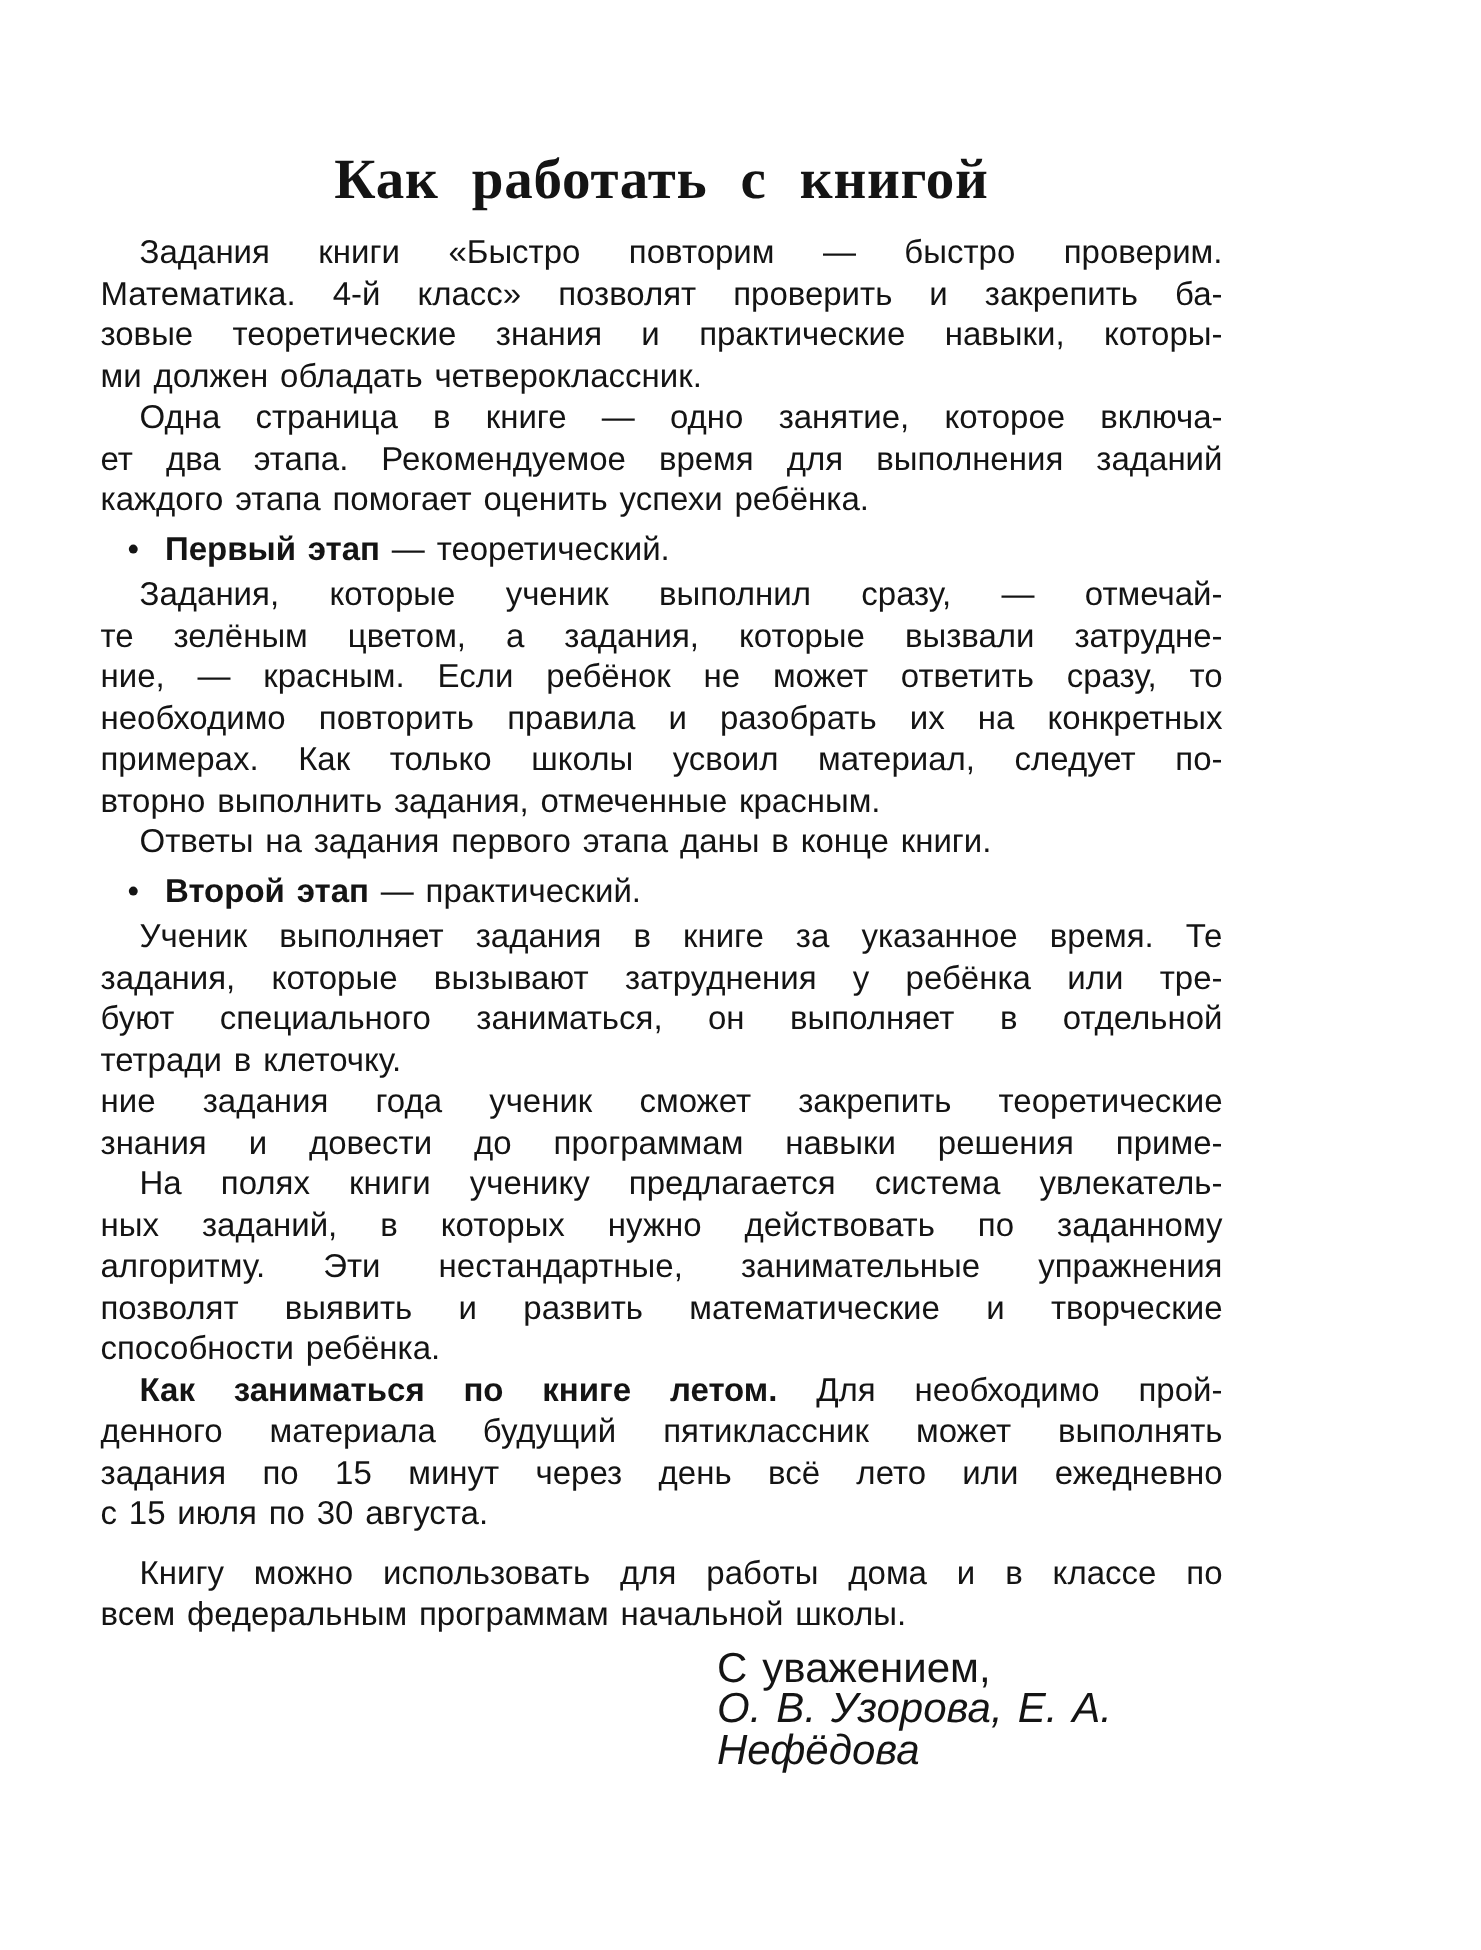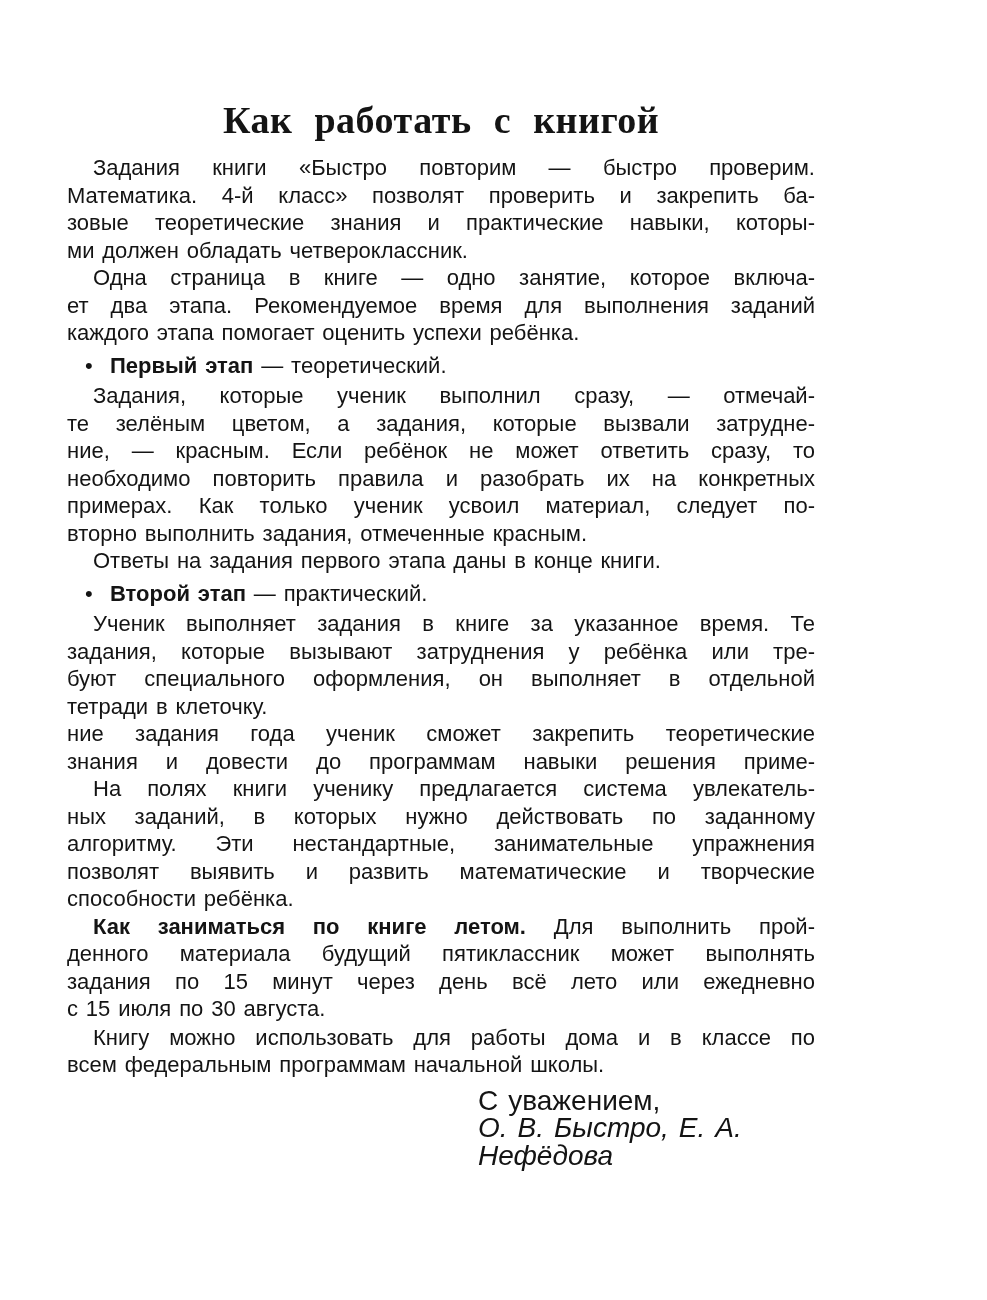--- a/index.html
+++ b/index.html
@@ -44,21 +44,21 @@
   .line.last { text-align-last: left; }
   .block.bullet { margin: 5px 0 3px 0; }
   .bullet-line {
     position: relative;
     padding-left: 43px;
     text-align: left;
     text-align-last: left;
   }
   .bullet-marker { position: absolute; left: 18px; top: 0; }
   .b { font-weight: bold; }
-  .gap-before { margin-top: 1px; }
+  .gap-before { margin-top: 12px; }
   .signature {
     margin-top: 8px;
     padding-left: 411px;
     font-size: 28px;
     line-height: 27.5px;
     word-spacing: 0.08em;
   }
   .sig-authors { font-style: italic; }
 </style>
 </head>
@@ -81,56 +81,56 @@
           <div class="line last"><span class="">каждого этапа помогает оценить успехи ребёнка.</span></div>
         </div>
         <div class="block bullet">
           <div class="line bullet-line"><span class="bullet-marker">•</span><span class="b">Первый этап</span><span class=""> — теоретический.</span></div>
         </div>
         <div class="block para">
           <div class="line first"><span class="">Задания, которые ученик выполнил сразу, — отмечай-</span></div>
           <div class="line"><span class="">те зелёным цветом, а задания, которые вызвали затрудне-</span></div>
           <div class="line"><span class="">ние, — красным. Если ребёнок не может ответить сразу, то</span></div>
           <div class="line"><span class="">необходимо повторить правила и разобрать их на конкретных</span></div>
-          <div class="line"><span class="">примерах. Как только ученик усвоил материал, следует по-</span></div>
+          <div class="line"><span class="">примерах. Как только школы усвоил материал, следует по-</span></div>
           <div class="line last"><span class="">вторно выполнить задания, отмеченные красным.</span></div>
         </div>
         <div class="block para">
           <div class="line first last"><span class="">Ответы на задания первого этапа даны в конце книги.</span></div>
         </div>
         <div class="block bullet">
           <div class="line bullet-line"><span class="bullet-marker">•</span><span class="b">Второй этап</span><span class=""> — практический.</span></div>
         </div>
         <div class="block para">
           <div class="line first"><span class="">Ученик выполняет задания в книге за указанное время. Те</span></div>
           <div class="line"><span class="">задания, которые вызывают затруднения у ребёнка или тре-</span></div>
-          <div class="line"><span class="">буют специального оформления, он выполняет в отдельной</span></div>
+          <div class="line"><span class="">буют специального заниматься, он выполняет в отдельной</span></div>
           <div class="line last"><span class="">тетради в клеточку.</span></div>
         </div>
         <div class="block para">
           <div class="line"><span class="">ние задания года ученик сможет закрепить теоретические</span></div>
           <div class="line"><span class="">знания и довести до программам навыки решения приме-</span></div>
         </div>
         <div class="block para">
           <div class="line first"><span class="">На полях книги ученику предлагается система увлекатель-</span></div>
           <div class="line"><span class="">ных заданий, в которых нужно действовать по заданному</span></div>
           <div class="line"><span class="">алгоритму. Эти нестандартные, занимательные упражнения</span></div>
           <div class="line"><span class="">позволят выявить и развить математические и творческие</span></div>
           <div class="line last"><span class="">способности ребёнка.</span></div>
         </div>
         <div class="block para">
-          <div class="line first"><span class="b">Как заниматься по книге летом.</span><span class=""> Для выполнить прой-</span></div>
+          <div class="line first"><span class="b">Как заниматься по книге летом.</span><span class=""> Для необходимо прой-</span></div>
           <div class="line"><span class="">денного материала будущий пятиклассник может выполнять</span></div>
           <div class="line"><span class="">задания по 15 минут через день всё лето или ежедневно</span></div>
           <div class="line last"><span class="">с 15 июля по 30 августа.</span></div>
         </div>
         <div class="block para gap-before">
           <div class="line first"><span class="">Книгу можно использовать для работы дома и в классе по</span></div>
           <div class="line last"><span class="">всем федеральным программам начальной школы.</span></div>
         </div>
       </div>
 
     <div class="signature">
       <div class="sig-greeting">С уважением,</div>
-      <div class="sig-authors">О. В. Быстро, Е. А. Нефёдова</div>
+      <div class="sig-authors">О. В. Узорова, Е. А. Нефёдова</div>
     </div>
   </div>
 </div>
 
 </body></html>

